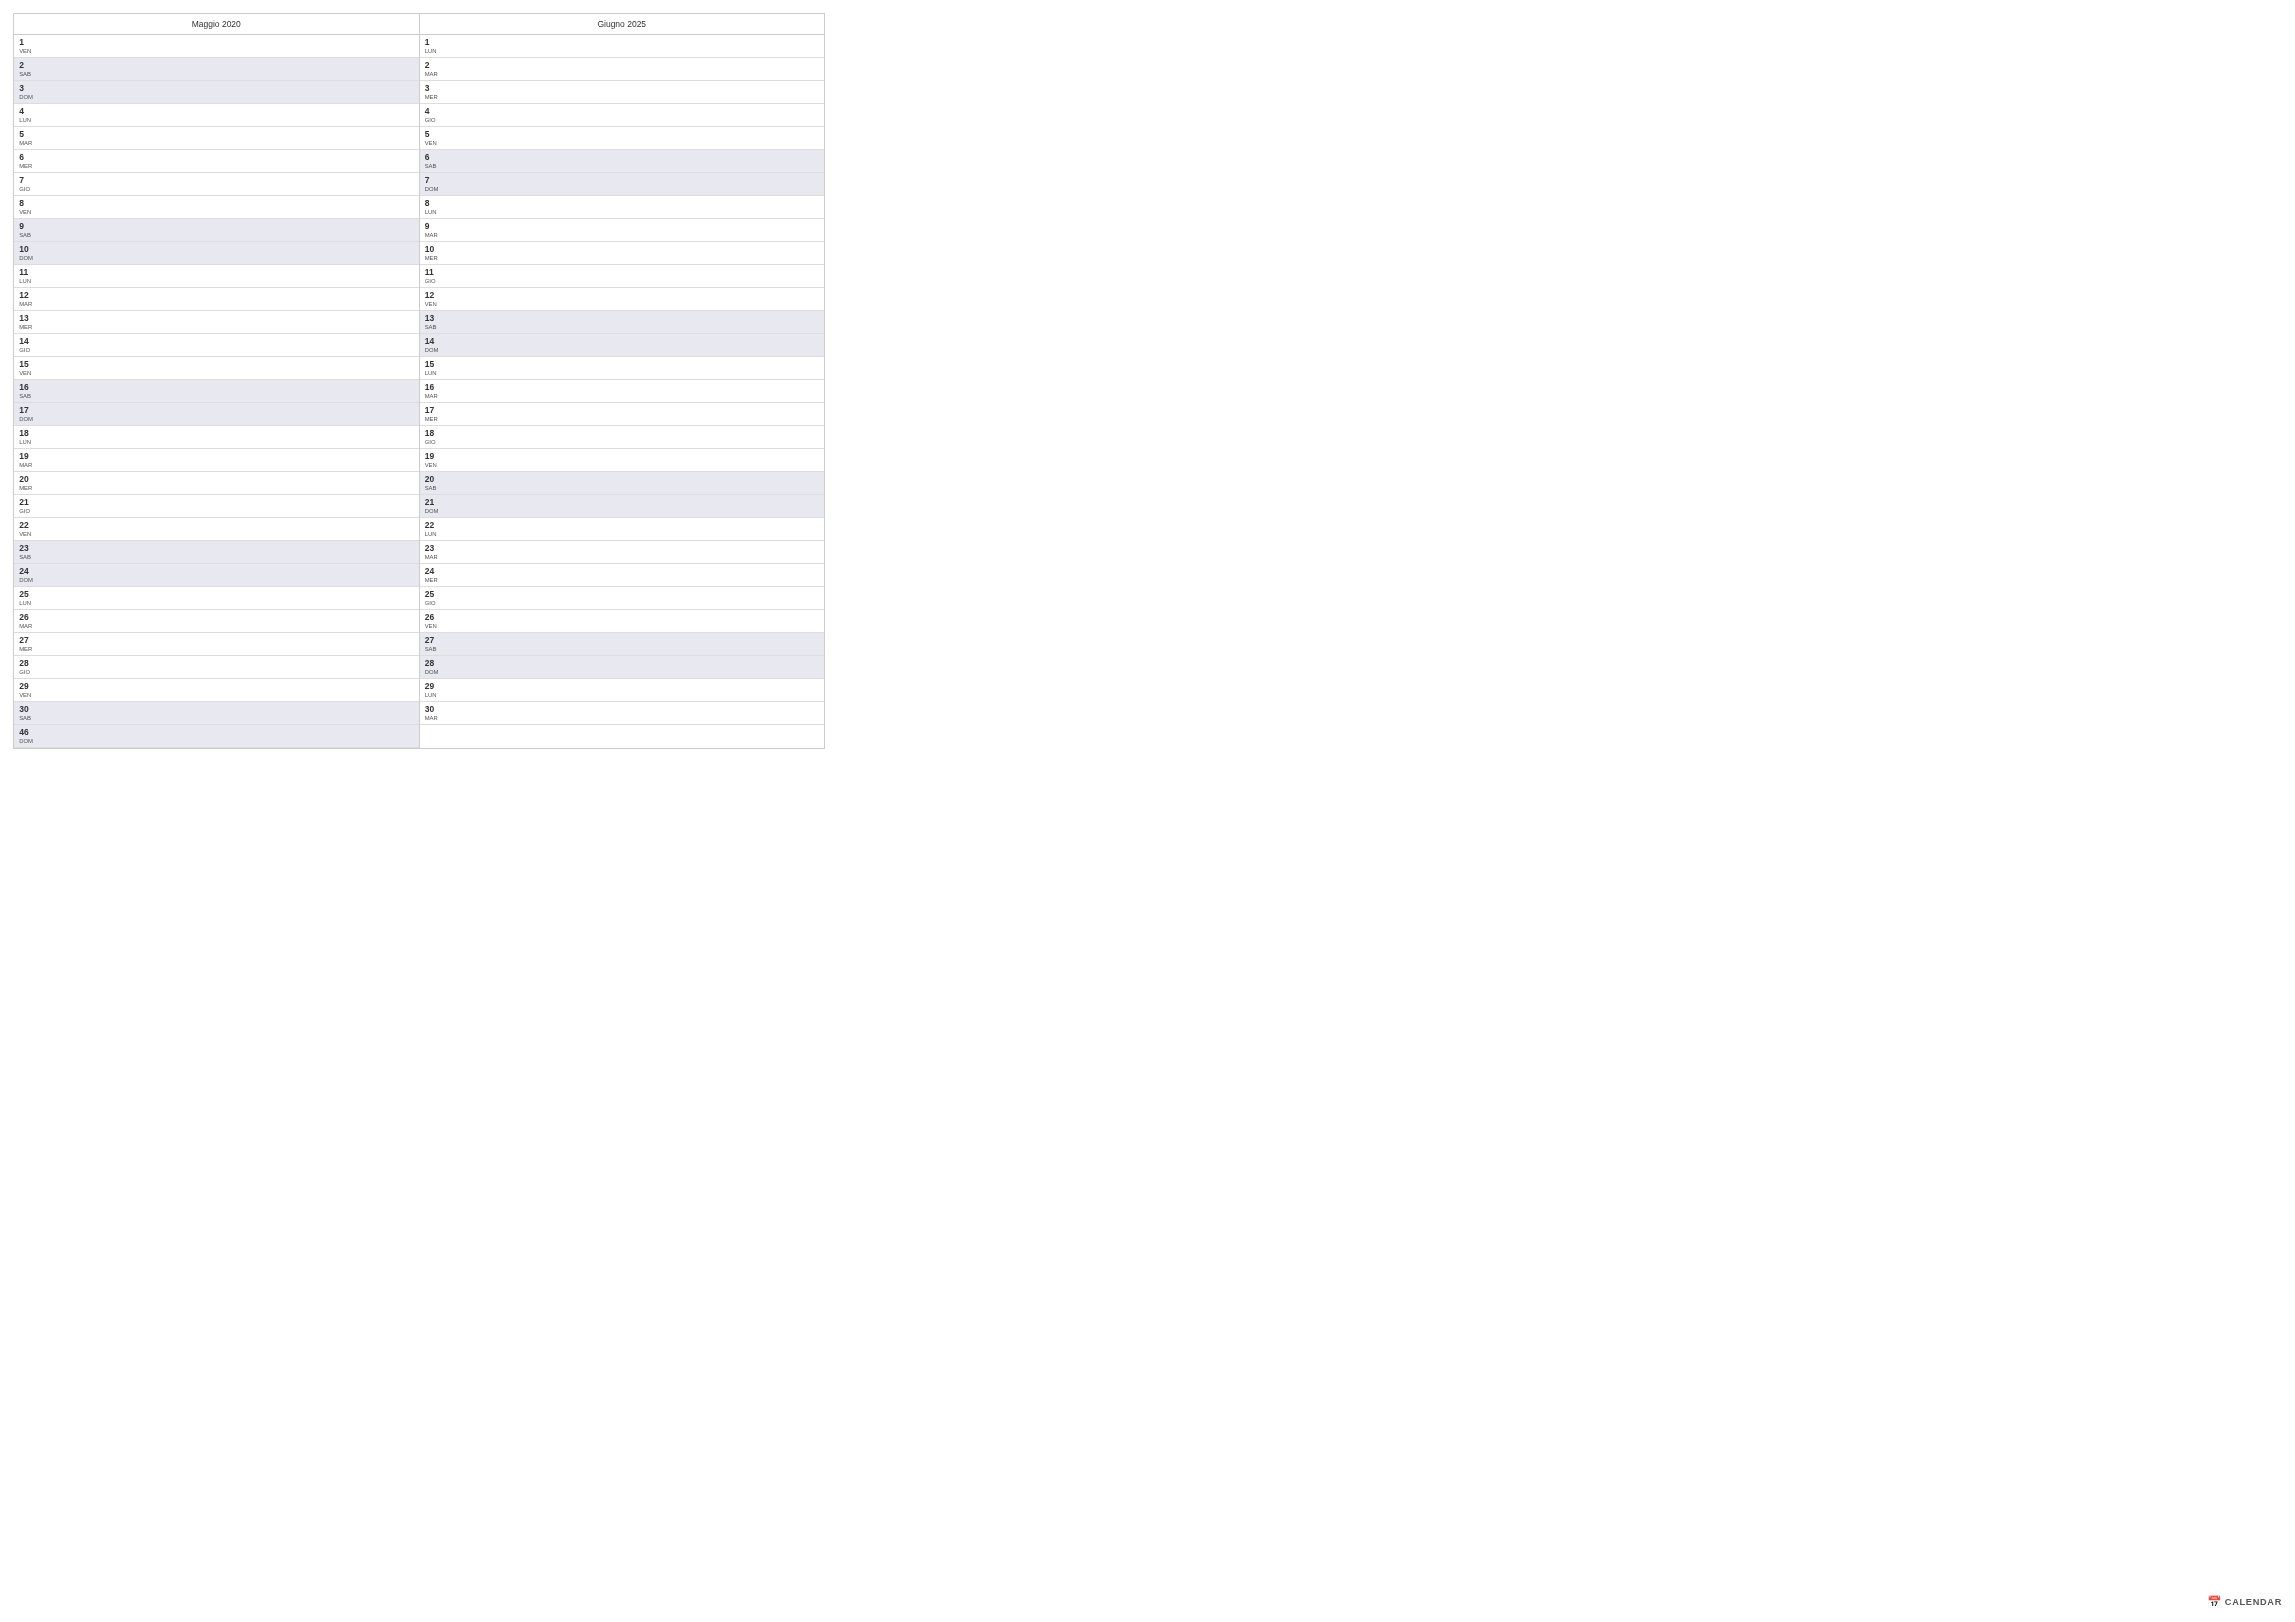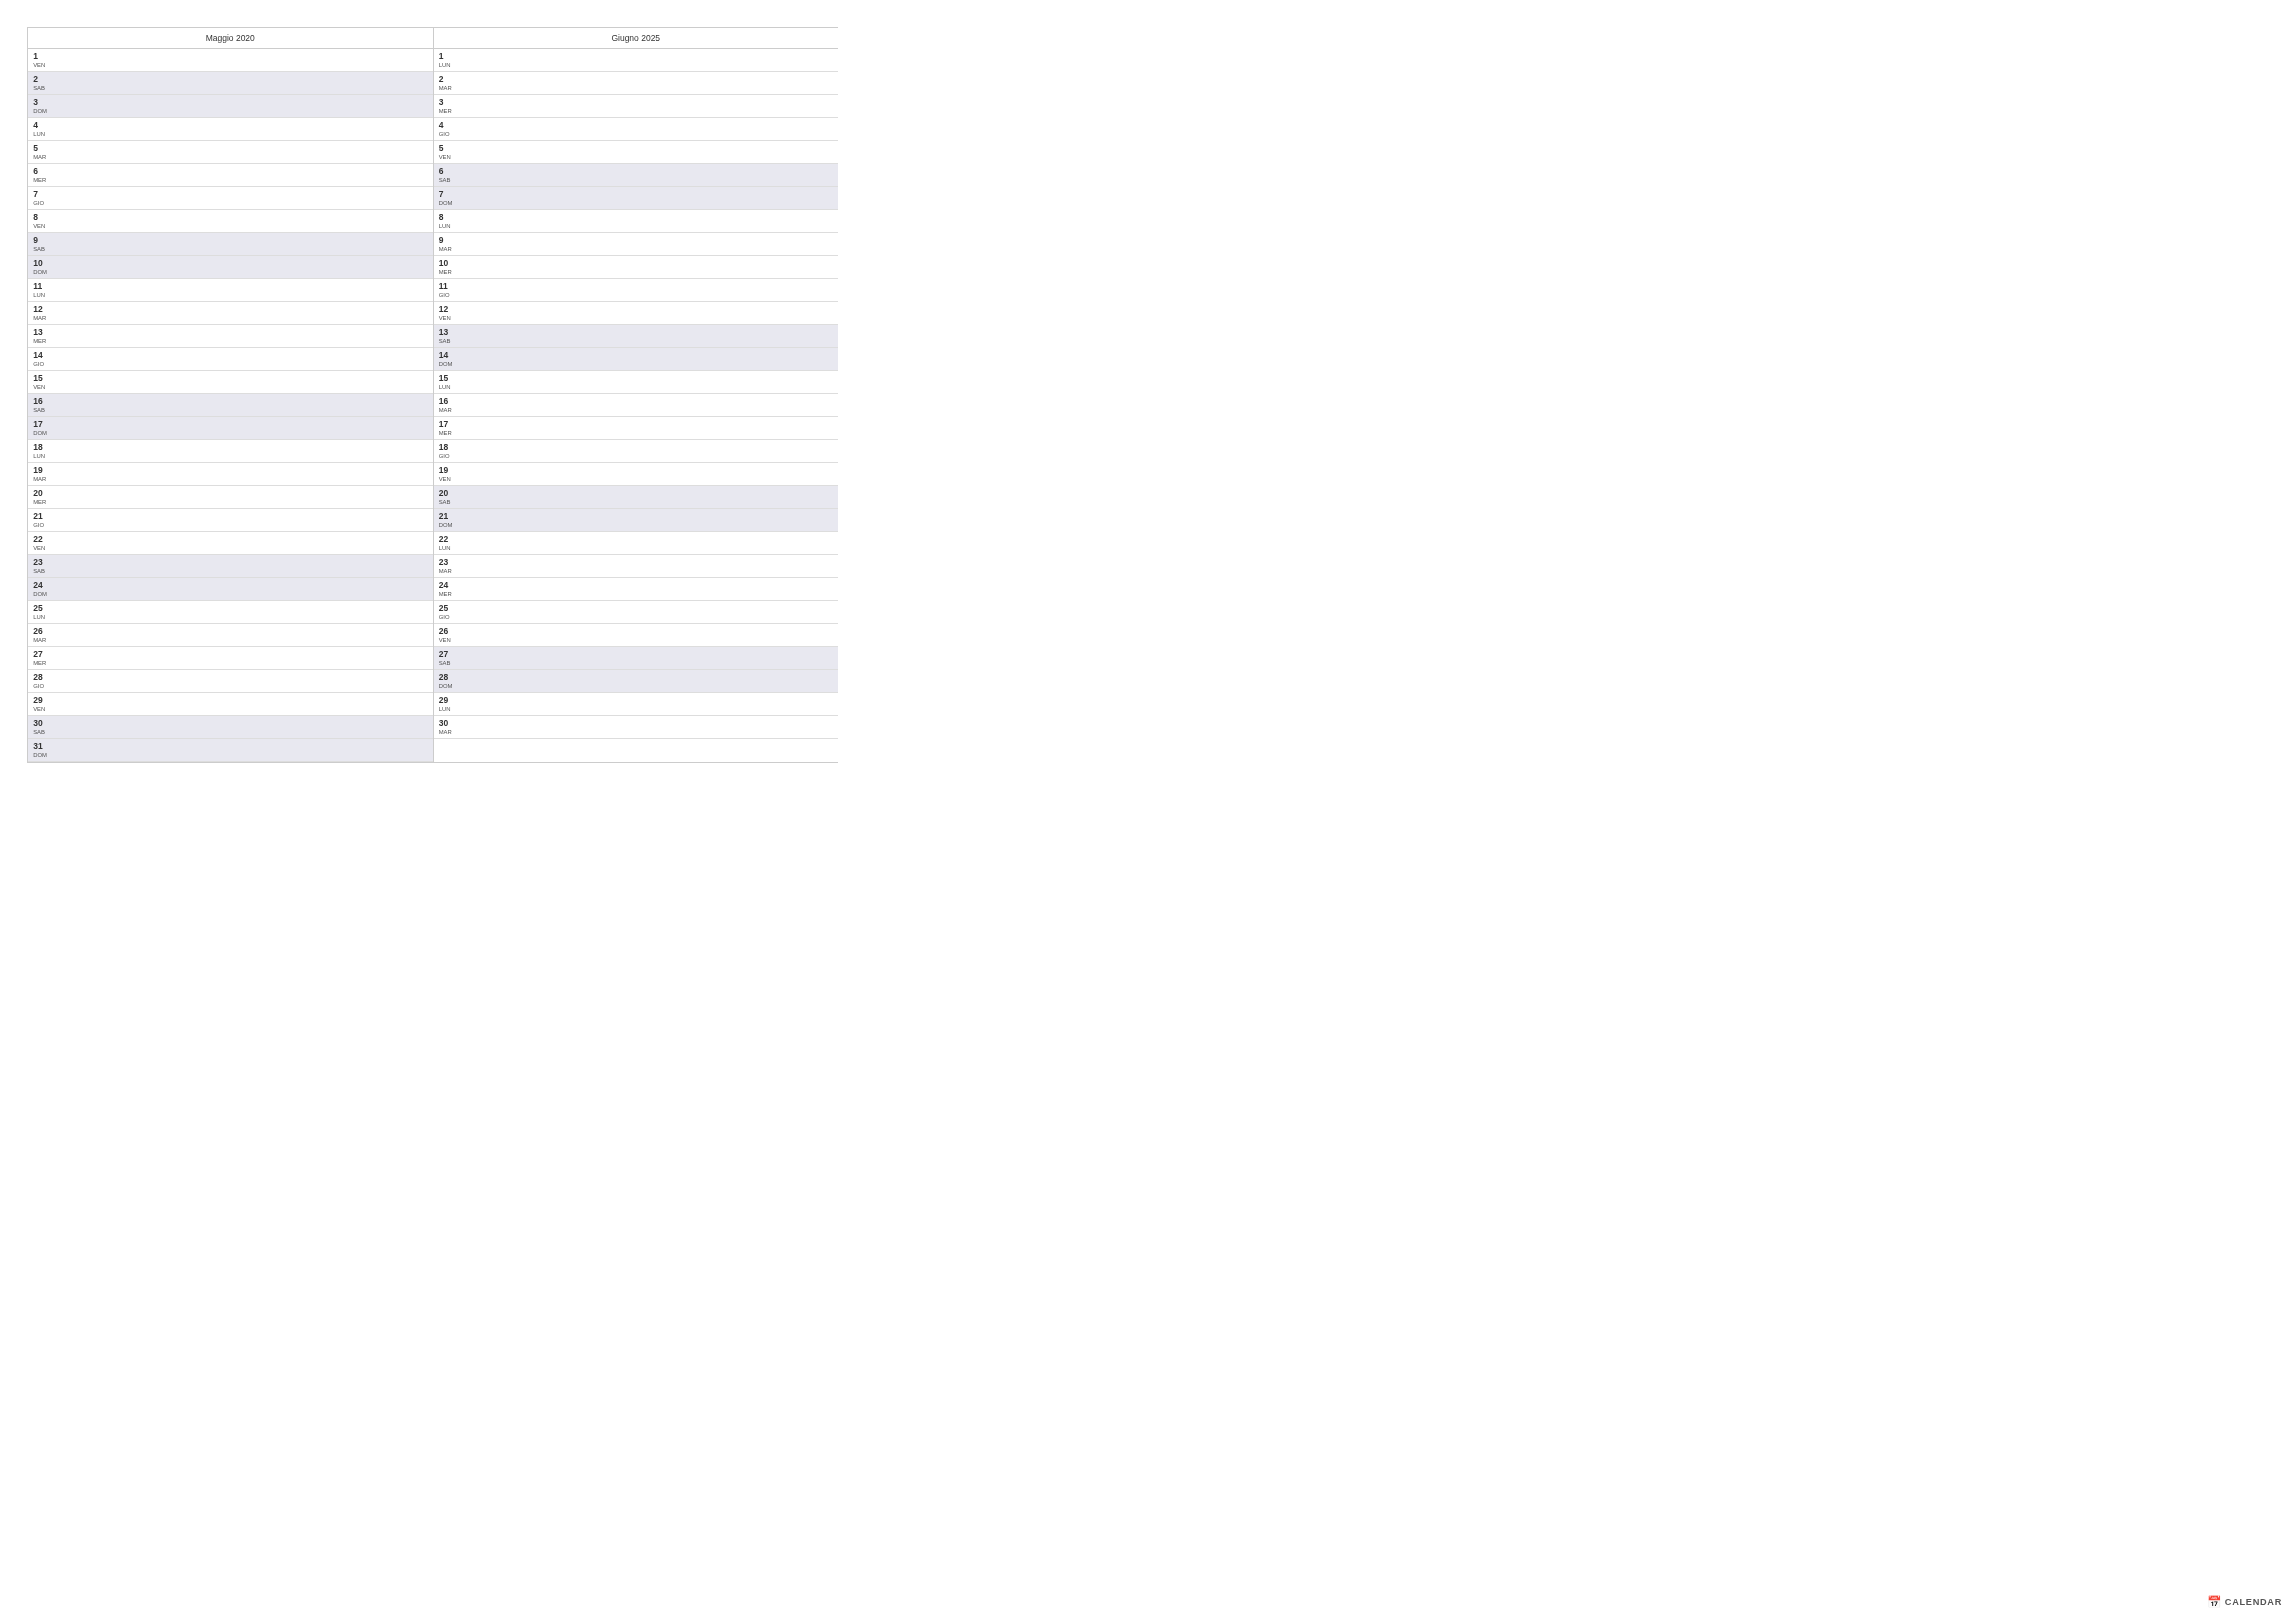--- a/index.html
+++ b/index.html
@@ -12,21 +12,21 @@
       font-family: Arial, sans-serif;
       background: #ffffff;
       width: 838px;
       min-height: 628px;
     }
 
     .calendar-container {
       display: flex;
       width: 100%;
       border: 0.7px solid #cccccc;
-      margin: 27px;
+      margin: 13px;
       width: calc(100% - 26px);
     }
 
     .month-column {
       flex: 1;
       border-right: 0.7px solid #cccccc;
     }
 
     .month-column:last-child {
       border-right: none;
@@ -289,21 +289,21 @@
         </div>
       </div>
       <div class="day-row weekend">
         <div class="day-info">
           <span class="day-number">30</span>
           <span class="day-name">SAB</span>
         </div>
       </div>
       <div class="day-row weekend">
         <div class="day-info">
-          <span class="day-number">31</span>
+          <span class="day-number">46</span>
           <span class="day-name">DOM</span>
         </div>
       </div>
     </div>
     <div class="month-column">
       <div class="month-header">Giugno 2025</div>
       <div class="day-row weekday">
         <div class="day-info">
           <span class="day-number">1</span>
           <span class="day-name">LUN</span>

